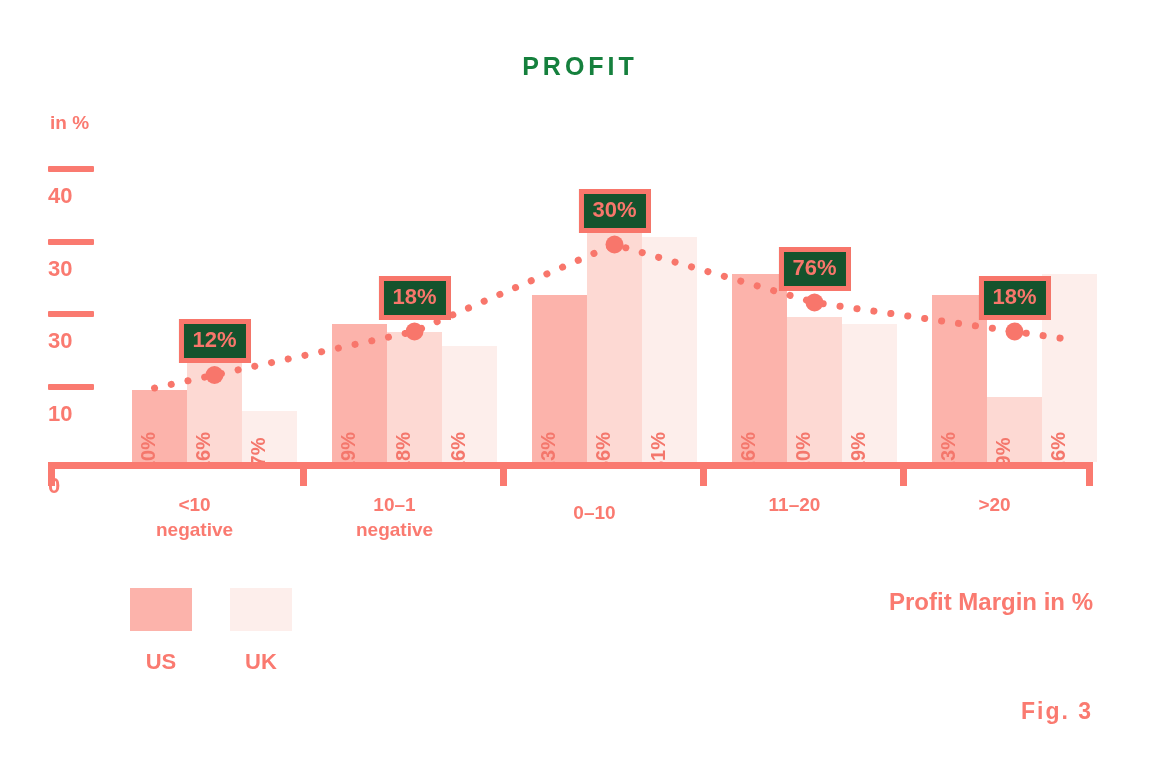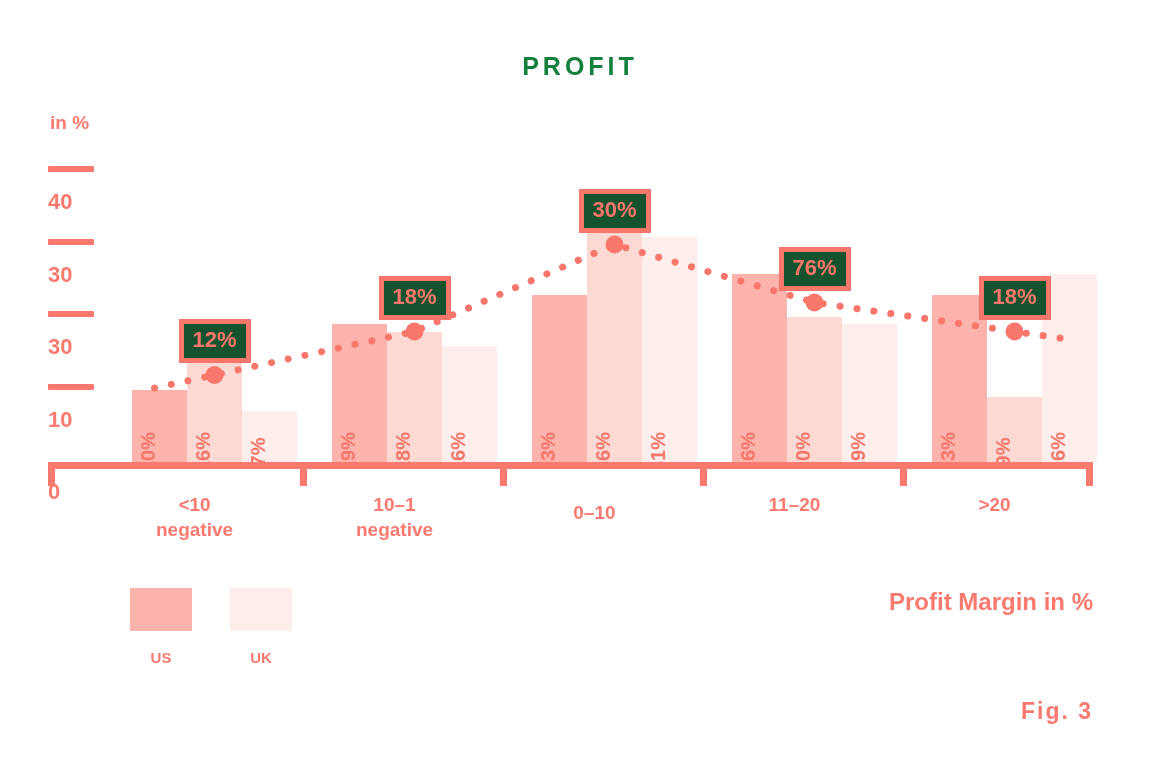--- a/index.html
+++ b/index.html
@@ -54,21 +54,21 @@
   .y-tick .dash {
     width: 46px;
     height: 6px;
     background: #fa7a70;
     border-radius: 1px;
   }
   .y-tick .lbl {
     font-size: 22px;
     font-weight: bold;
     line-height: 24px;
-    padding-top: 18px;
+    padding-top: 12px;
     color: #fa7a70;
   }
   #y-axis-unit {
     position: absolute;
     left: 2px;
     top: -28px;
     font-size: 19px;
     font-weight: bold;
     color: #fa7a70;
     white-space: nowrap;
@@ -175,21 +175,21 @@
   .legend-swatch.uk      { background: #fdeeeb; }
   .legend-swatch.average {
     background: #ffffff;
     border: 5px solid #f8766b;
     width: 62px;
     height: 43px;
     box-sizing: border-box;
   }
   .legend-label {
     margin-top: 18px;
-    font-size: 15px;
+    font-size: 22px;
     font-weight: bold;
     color: #fa7a70;
     white-space: nowrap;
   }
   .legend-avg-line {
     margin-top: 5px;
     height: 12px;
     width: 94px;
     display: block;
   }

